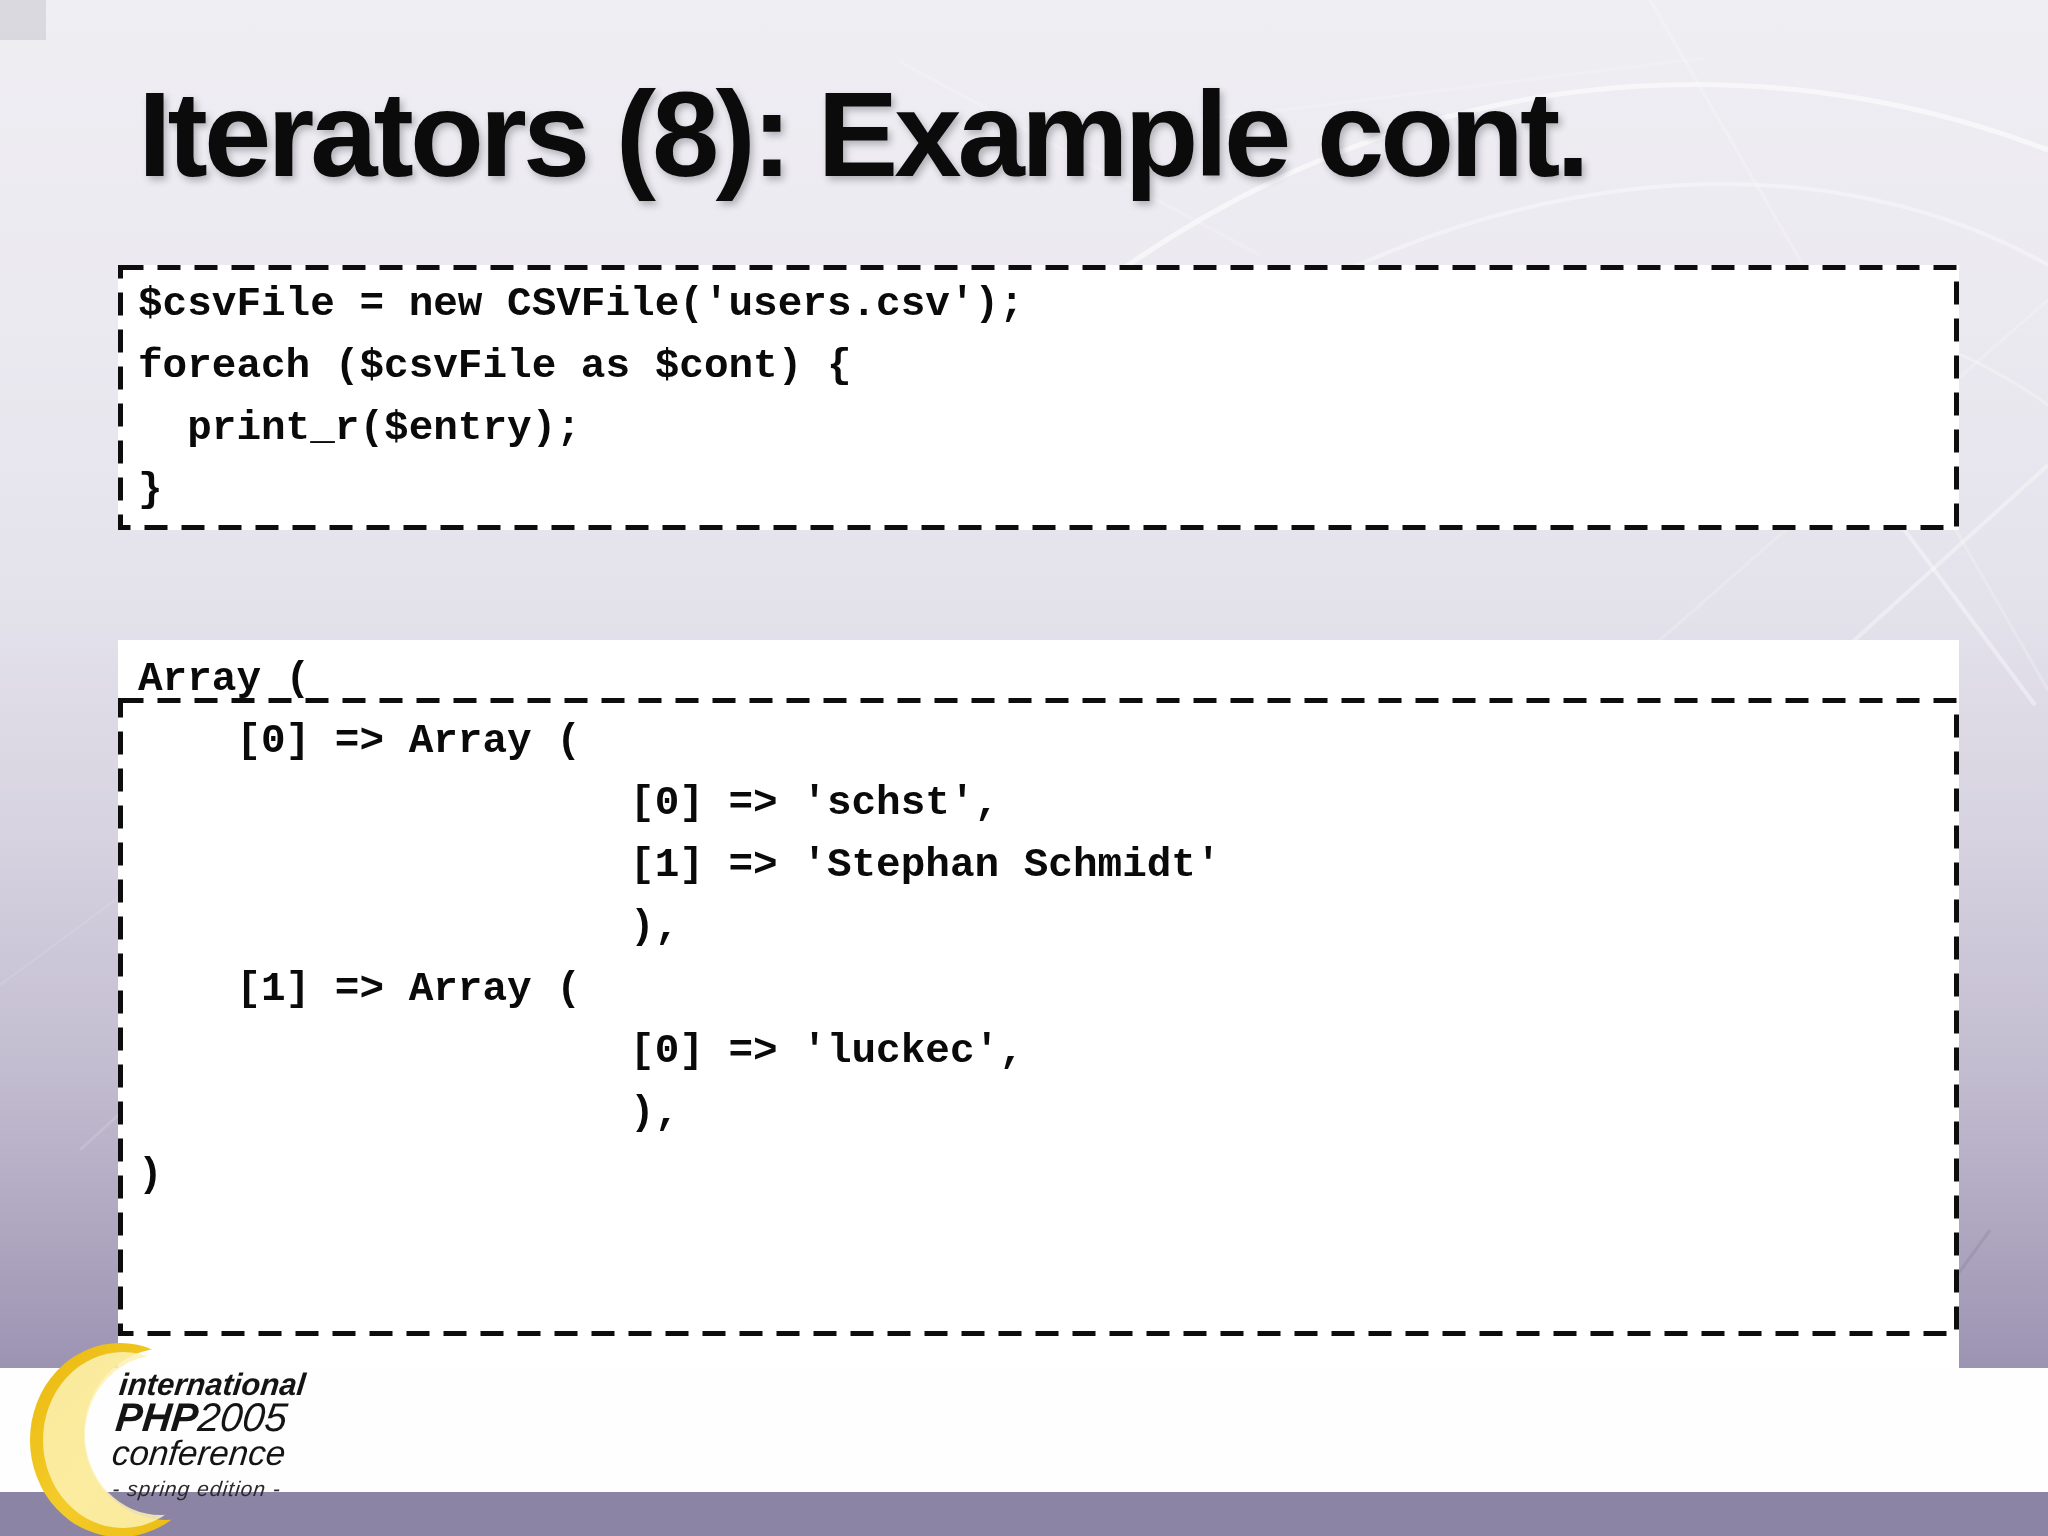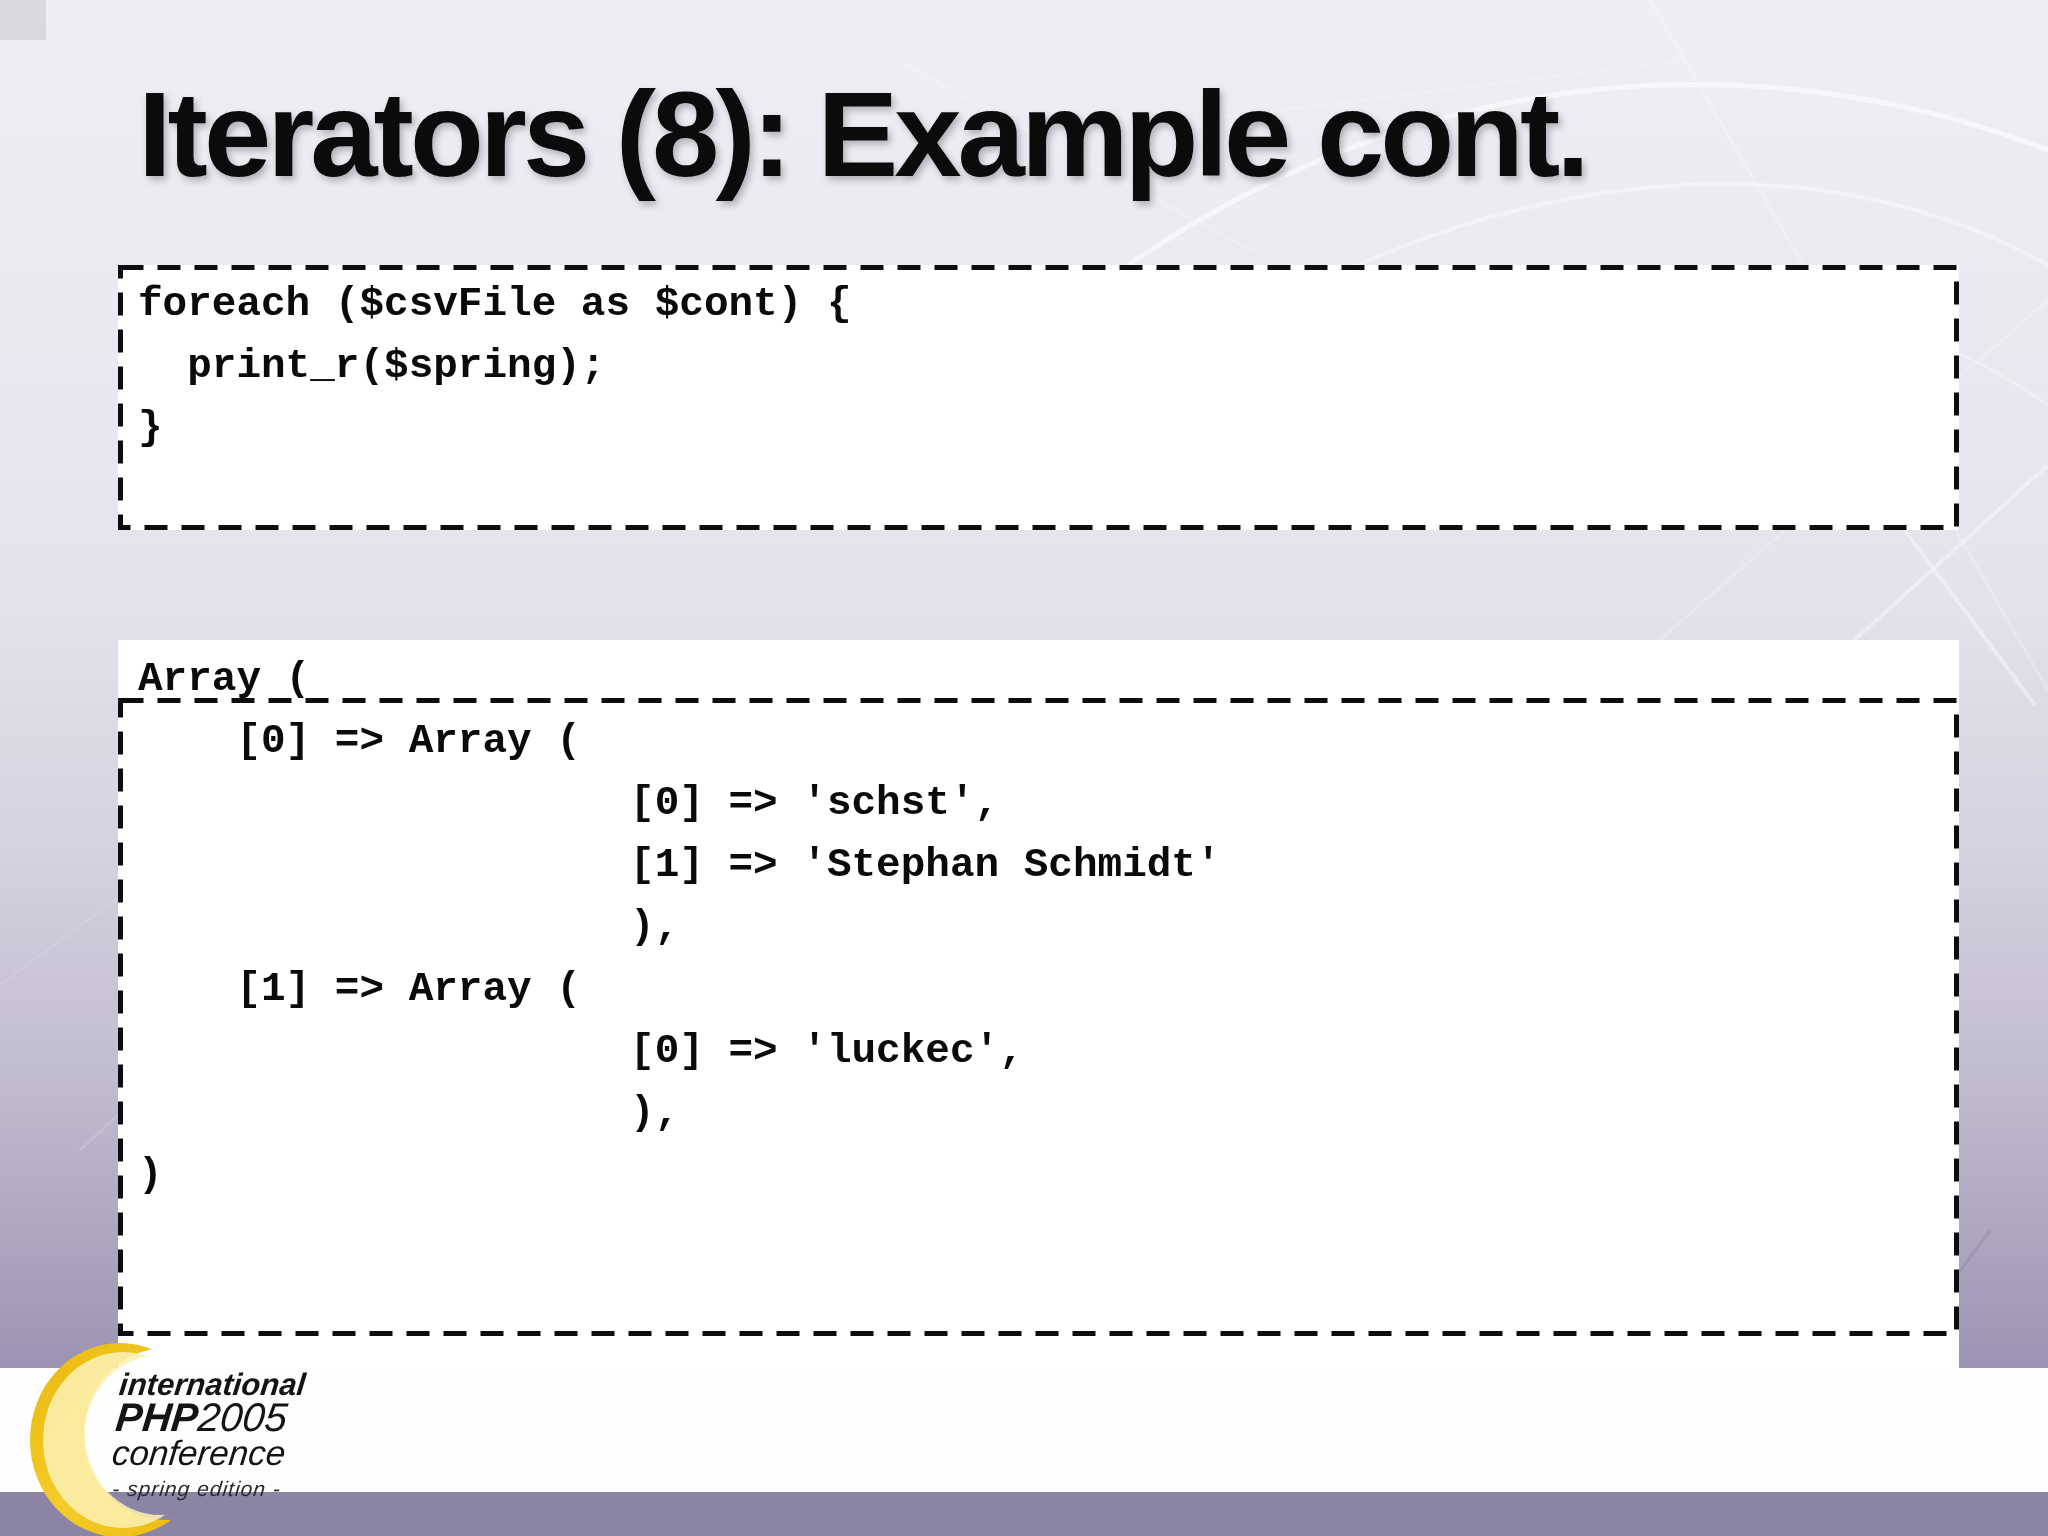--- a/index.html
+++ b/index.html
@@ -55,22 +55,23 @@
 
   <div class="corner-patch"></div>
 
   <div class="slide-title">Iterators (8): Example cont.</div>
 
   <div class="code-box box1">
     <svg class="box-border" width="1841" height="265" viewBox="0 0 1841 265">
       <rect x="2.5" y="2.5" width="1836" height="260" fill="none" stroke="#0d0d0d" stroke-width="5" stroke-dasharray="23 14"></rect>
     </svg>
     <div class="code-lines">
+      <div class="code-line">$csvFile = new CSVFile('users.csv');</div>
       <div class="code-line">foreach ($csvFile as $cont) {</div>
-      <div class="code-line">  print_r($spring);</div>
+      <div class="code-line">  print_r($entry);</div>
       <div class="code-line">}</div>
     </div>
   </div>
 
   <div class="code-box box2">
     <svg class="box-border" width="1841" height="638" viewBox="0 0 1841 638">
       <rect x="2.5" y="2.5" width="1836" height="633" fill="none" stroke="#0d0d0d" stroke-width="5" stroke-dasharray="23 14"></rect>
     </svg>
     <div class="code-lines">
       <div class="code-line">Array (</div>

